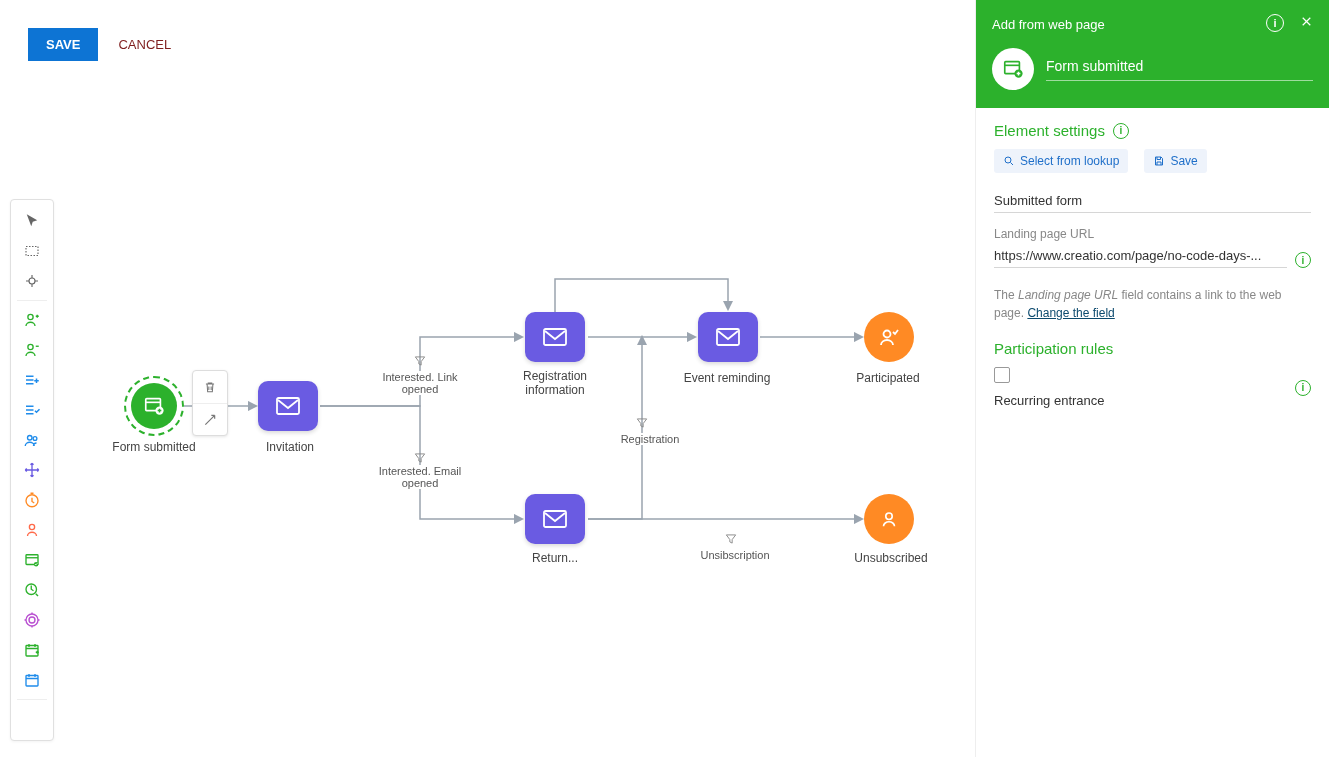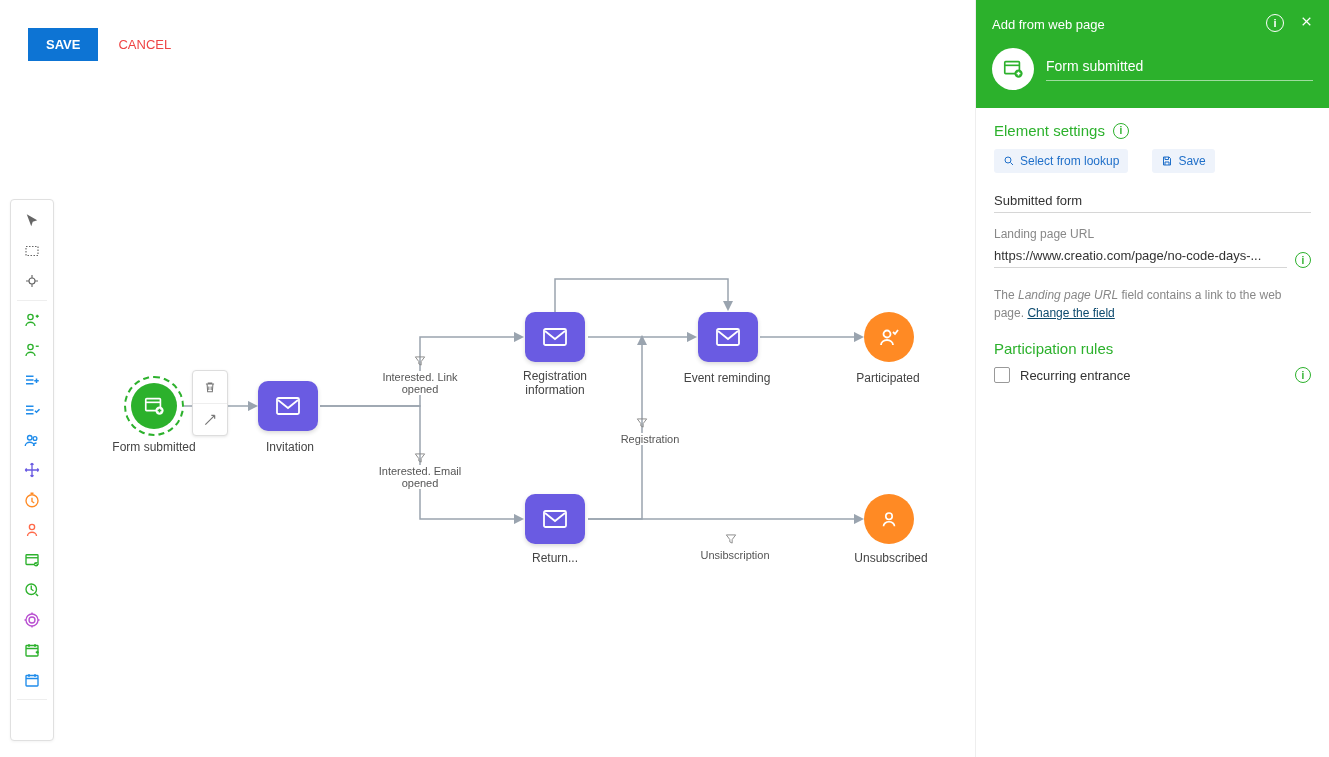--- a/index.html
+++ b/index.html
@@ -25,21 +25,21 @@
       align-items: center;
       justify-content: space-between;
       margin-bottom: 8px;
     }
     .header-buttons { display: flex; gap: 20px; align-items: center; }
     .btn-save {
       background: #0d74d4; color: #fff; border: none;
       padding: 9px 18px; font-weight: 600; font-size: 13px; cursor: pointer;
     }
     .btn-cancel {
-      color: #ef4444; background: none; border: none;
+      color: #7f1d1d; background: none; border: none;
       font-size: 13px; font-weight: 500; cursor: pointer;
     }
     .header-icons { display: flex; gap: 14px; align-items: center; color: #666; }
     .header-icons .ico { width: 18px; height: 18px; cursor: pointer; display: flex; align-items: center; justify-content: center; }
 
     .workspace { position: relative; }
 
     .palette {
       position: absolute;
       left: 10px; top: 130px;
@@ -158,21 +158,21 @@
     .sp-section-title {
       font-size: 15px; color: #2cb12c; font-weight: 500;
       display: flex; align-items: center; gap: 8px;
       margin-bottom: 10px;
     }
     .info-circle-green {
       width: 16px; height: 16px; border: 1.5px solid #2cb12c; border-radius: 50%;
       display: flex; align-items: center; justify-content: center;
       font-size: 10px; color: #2cb12c; font-weight: 700;
     }
-    .sp-chips { display: flex; gap: 24px; margin-bottom: 16px; }
+    .sp-chips { display: flex; gap: 16px; margin-bottom: 16px; }
     .chip {
       background: #eef3fb; color: #1f6fc9;
       font-size: 12px; padding: 5px 9px; border-radius: 3px;
       display: flex; align-items: center; gap: 5px; cursor: pointer;
     }
 
     .field-label { font-size: 12px; color: #888; margin-bottom: 3px; }
     .field-value {
       font-size: 13px; color: #333; padding: 4px 0;
       border-bottom: 1px solid #d6d6d6;
@@ -181,21 +181,21 @@
     }
     .field-row { display: flex; align-items: flex-end; gap: 8px; }
     .field-row .field-value { flex: 1; margin-bottom: 0; }
     .field-row + .helper { margin-top: 18px; }
 
     .helper { font-size: 12px; color: #888; line-height: 1.5; margin-bottom: 18px; }
     .helper em { font-style: italic; }
     .helper a { color: #0c4a6e; text-decoration: underline; cursor: pointer; }
 
     .check-row { display: flex; align-items: center; justify-content: space-between; }
-    .check-left { display: flex; align-items: center; gap: 10px; }
+    .check-left { display: flex; gap: 10px; flex-direction: column; }
     .checkbox { width: 16px; height: 16px; border: 1.5px solid #999; border-radius: 2px; cursor: pointer; }
 
   </style>
 </head>
 <body>
 
 <div class="page-header">
   <div class="header-row">
     <div class="header-buttons">
       <button class="btn-save">SAVE</button>

